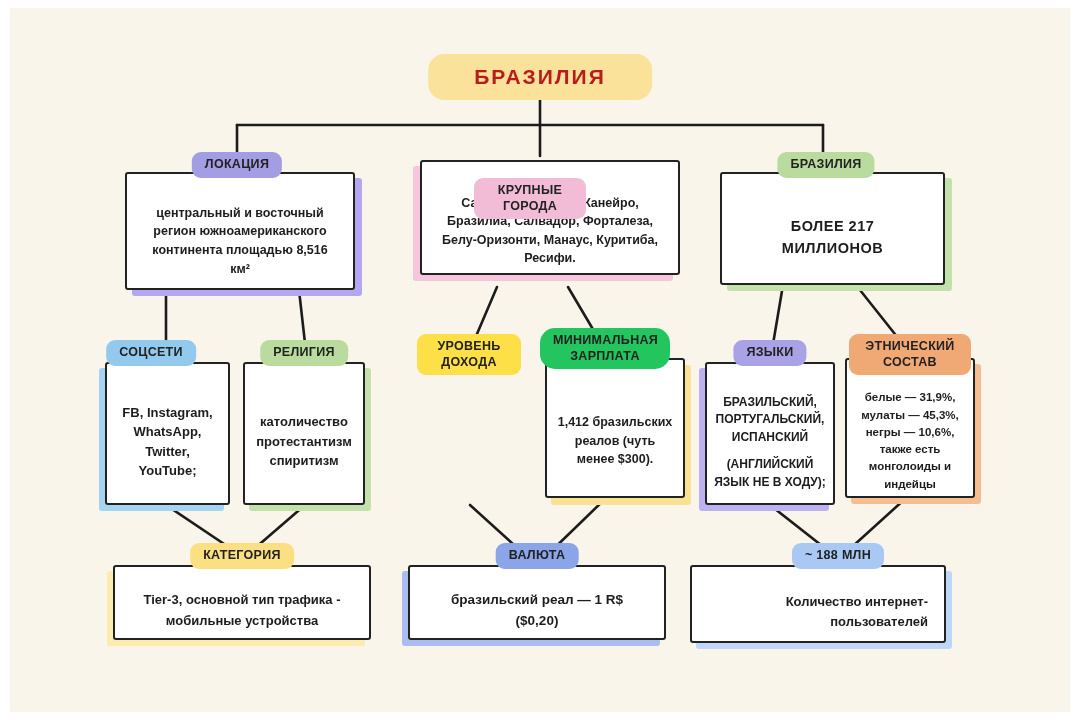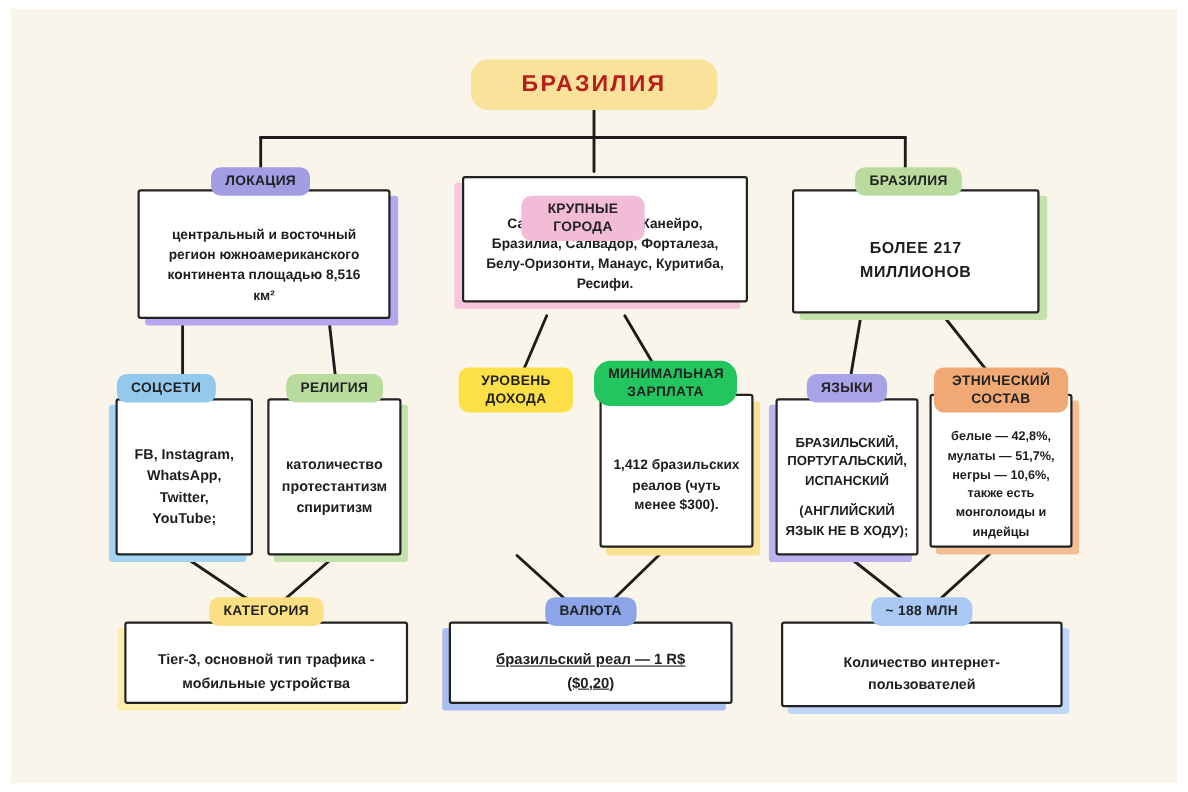--- a/index.html
+++ b/index.html
@@ -52,24 +52,24 @@
   #lbl-ethnicity{left:910px;top:334px;background:#f0a875;width:96px;}
   #box-ethnicity{left:845px;top:358px;width:130px;height:140px;box-shadow:6px 6px 0 #f4bd92;
     font-size:11.5px;line-height:1.5;padding:34px 8px 8px;}
 
   
   #lbl-category{left:242px;top:543px;background:#fbdf83;}
   #box-category{left:113px;top:565px;width:258px;height:75px;box-shadow:-6px 6px 0 #fcecae;
     font-size:13px;line-height:1.55;padding:24px 16px 8px;}
   #lbl-currency{left:537px;top:543px;background:#8ca4e8;}
   #box-currency{left:408px;top:565px;width:258px;height:75px;box-shadow:-6px 6px 0 #aabdf0;
-    font-size:13.5px;line-height:1.55;padding:24px 16px 8px;text-decoration:underline;}
+    font-size:13.5px;line-height:1.55;padding:24px 16px 8px;}
   #lbl-internet{left:838px;top:543px;background:#a9c9f4;white-space:nowrap;}
-  #box-internet{left:710px;top:565px;width:256px;height:78px;box-shadow:6px 6px 0 #bed7f7;
-    font-size:13px;line-height:1.55;padding:24px 16px 8px;}
+  #box-internet{left:690px;top:565px;width:256px;height:78px;box-shadow:6px 6px 0 #bed7f7;
+    font-size:13px;line-height:1.55;padding:24px 16px 8px;text-align:right;}
 </style>
 </head>
 <body>
 
 <div id="canvas">
   <div id="paper"></div>
 
   <svg id="wires" width="1080" height="720" viewBox="0 0 1080 720">
     <g stroke="#1c1c1c" stroke-width="2.6" fill="none" stroke-linecap="round">
       <path d="M540 97 V125"></path>
@@ -131,21 +131,21 @@
   </div>
 
   <span class="lbl" id="lbl-languages">ЯЗЫКИ</span>
   <div class="box" id="box-languages">
     <p>БРАЗИЛЬСКИЙ, ПОРТУГАЛЬСКИЙ, ИСПАНСКИЙ</p>
     <p>(АНГЛИЙСКИЙ ЯЗЫК НЕ В ХОДУ);</p>
   </div>
 
   <span class="lbl" id="lbl-ethnicity">ЭТНИЧЕСКИЙ СОСТАВ</span>
   <div class="box" id="box-ethnicity">
-    <p>белые — 42,8%, мулаты — 51,7%, негры — 10,6%, также есть монголоиды и индейцы</p>
+    <p>белые — 31,9%, мулаты — 45,3%, негры — 10,6%, также есть монголоиды и индейцы</p>
   </div>
 
   <span class="lbl" id="lbl-category">КАТЕГОРИЯ</span>
   <div class="box" id="box-category">
     <p>Tier-3, основной тип трафика - мобильные устройства</p>
   </div>
 
   <span class="lbl" id="lbl-currency">ВАЛЮТА</span>
   <div class="box" id="box-currency">
     <p>бразильский реал — 1 R$</p>

